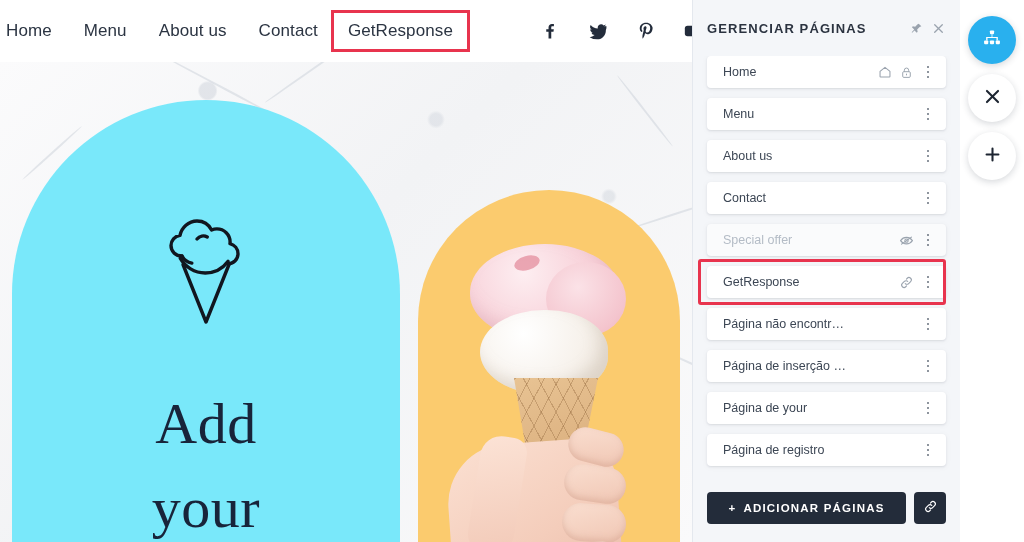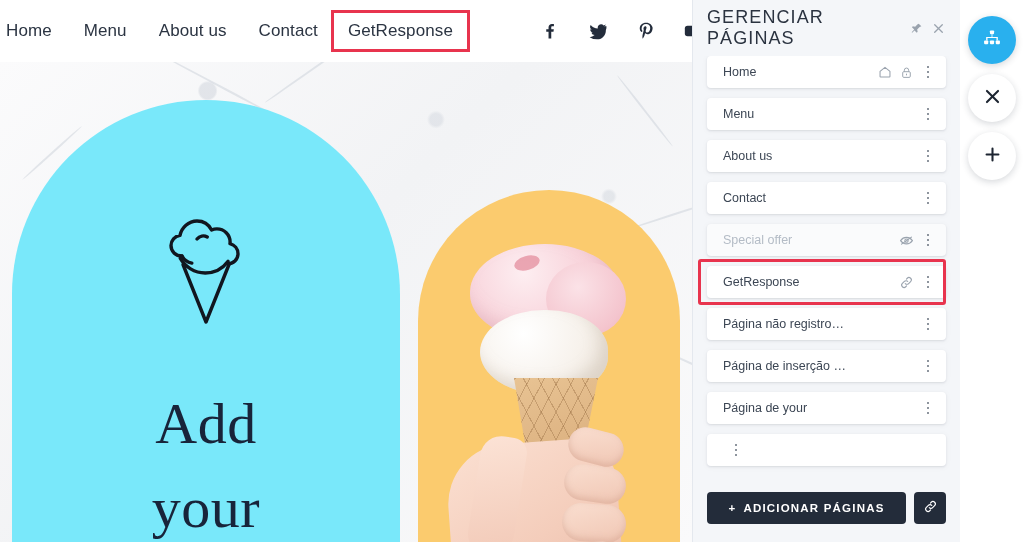--- a/index.html
+++ b/index.html
@@ -252,22 +252,22 @@
   }
 
   .panel-header {
     display: flex;
     align-items: center;
     height: 56px;
     padding: 0 12px 0 14px;
   }
   .panel-title {
     flex: 1;
-    font-size: 18px;
-    font-weight: normal;
+    font-size: 13px;
+    font-weight: bold;
     letter-spacing: 1.1px;
     color: #2b3340;
     text-transform: uppercase;
   }
   .header-icon {
     width: 20px; height: 20px;
     display: flex; align-items: center; justify-content: center;
     color: #9aa3ae;
     margin-left: 2px;
   }
@@ -582,21 +582,21 @@
               <i></i>
               <i></i>
               <i></i>
             </span>
         </div>
         <span class="row-highlight"></span>
       </div>
 
       <div class="page-row-wrap">
         <div class="page-row">
-          <span class="page-name">Página não registro…</span>
+          <span class="page-name">Página não encontr…</span>
           <span class="kebab">
               <i></i>
               <i></i>
               <i></i>
             </span>
         </div>
       </div>
 
       <div class="page-row-wrap">
         <div class="page-row">
@@ -615,20 +615,21 @@
           <span class="kebab">
               <i></i>
               <i></i>
               <i></i>
             </span>
         </div>
       </div>
 
       <div class="page-row-wrap">
         <div class="page-row">
+          <span class="page-name">Página de registro</span>
           <span class="kebab">
               <i></i>
               <i></i>
               <i></i>
             </span>
         </div>
       </div>
     </div>
 
     <div class="panel-footer">

